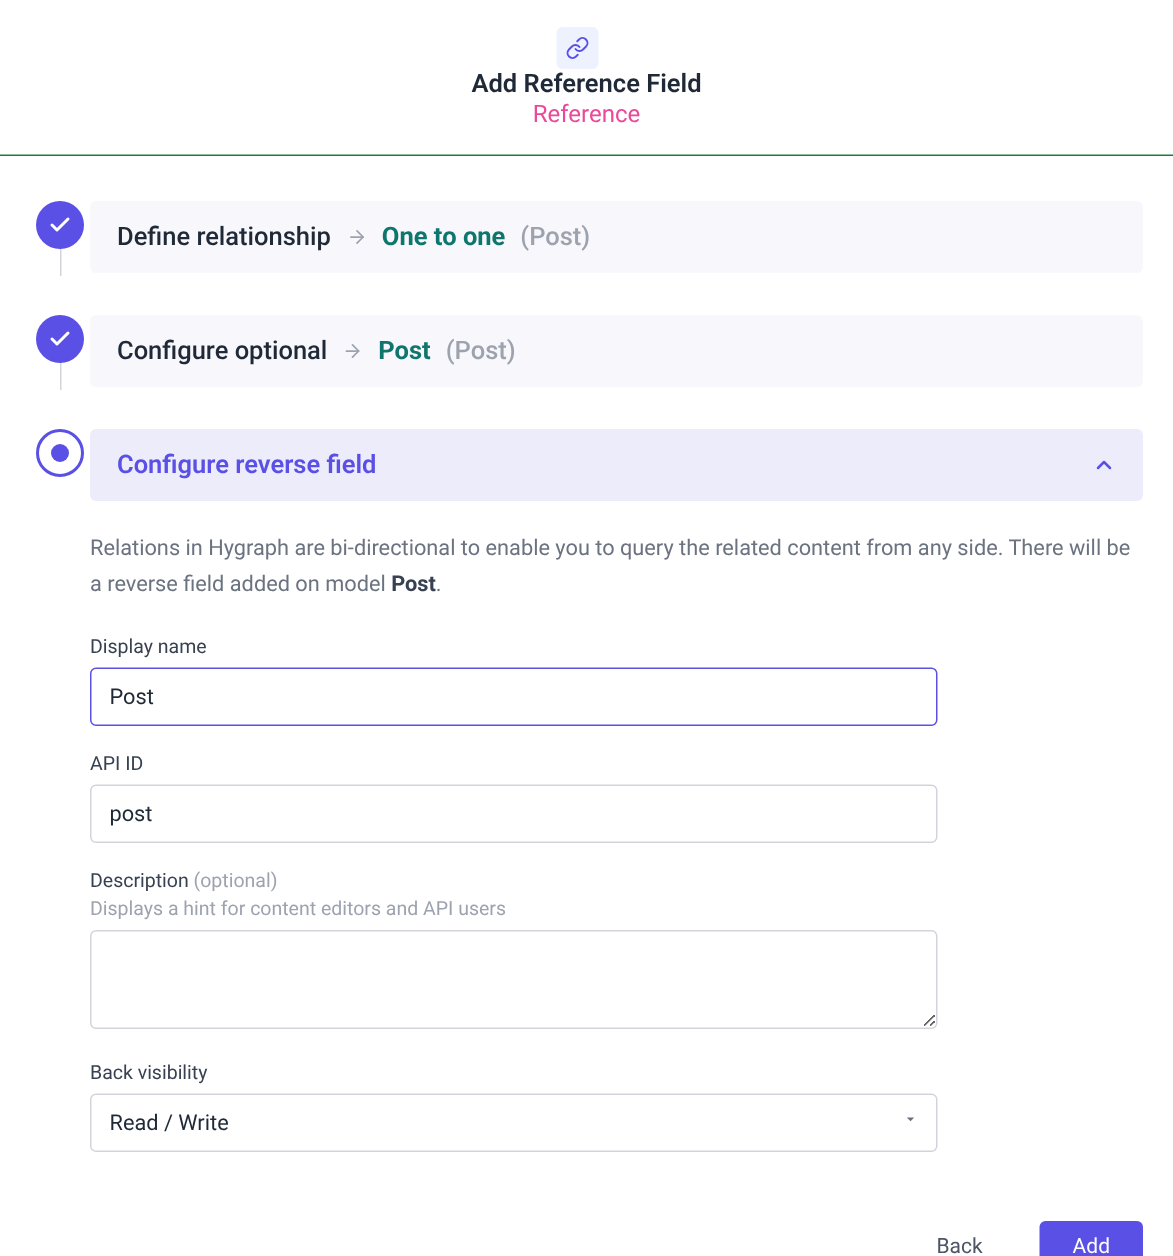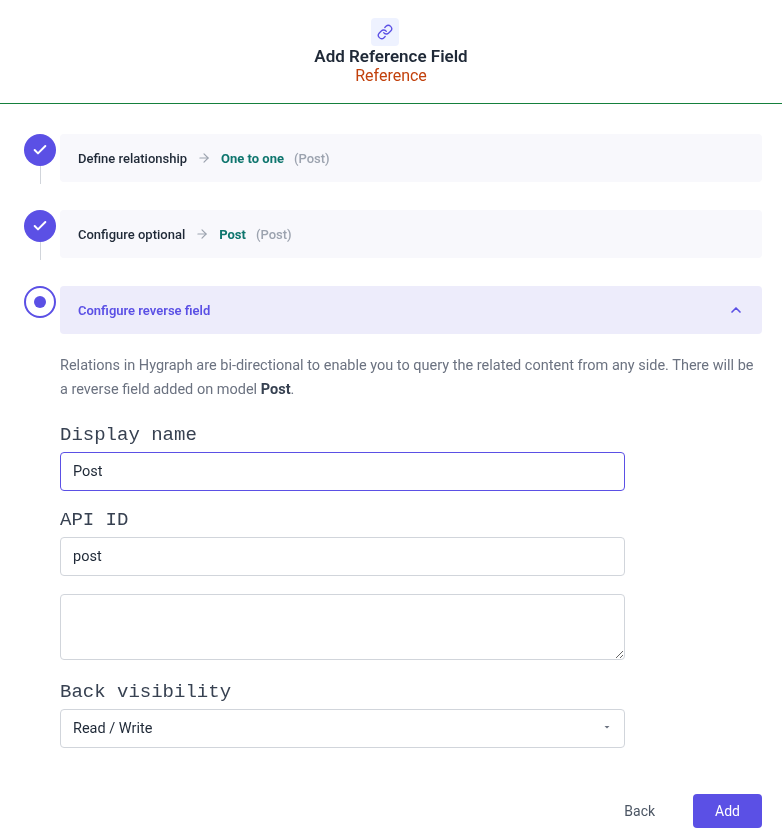--- a/index.html
+++ b/index.html
@@ -31,21 +31,21 @@
   }
   .header-icon-box svg { width: 16px; height: 16px; }
   .header-title {
     font-size: 17px;
     font-weight: 600;
     color: #1f2937;
     flex: 1;
   }
   .header-type {
     font-size: 16px;
-    color: #c2410c;
+    color: #ec4899;
   }
 
   
   .modal-body {
     padding: 30px 20px 20px 20px;
   }
 
   .steps-wrap {
     position: relative;
   }
@@ -100,21 +100,21 @@
     flex: 1;
     min-width: 0;
   }
   .step-header {
     background: #f8f8fc;
     border-radius: 4px;
     padding: 14px 18px;
     display: flex;
     align-items: center;
     gap: 10px;
-    font-size: 13px;
+    font-size: 17px;
     min-height: 48px;
   }
   .step-header.current-step {
     background: #edecfb;
   }
   .step-label { color: #1f2937; font-weight: 500; }
   .step-header.current-step .step-label {
     color: #5b50e5;
     font-weight: 600;
   }
@@ -139,24 +139,23 @@
     font-size: 14.5px;
     line-height: 1.65;
     color: #6b7280;
     margin-bottom: 22px;
   }
   .helper-text .bold-inline { color: #374151; font-weight: 700; }
 
   .form-group { margin-bottom: 18px; max-width: 565px; }
   .form-label {
     display: block;
-    font-size: 19px;
+    font-size: 13px;
     color: #374151;
     margin-bottom: 6px;
-    font-family: Liberation Mono, monospace;
   }
   .form-label .optional { color: #9ca3af; }
   .form-sublabel {
     font-size: 13px;
     color: #9ca3af;
     margin-bottom: 6px;
     margin-top: -2px;
   }
   .form-input, .form-textarea, .form-select {
     width: 100%;
@@ -312,20 +311,25 @@
             <label class="form-label">Display name</label>
             <input class="form-input focused" type="text" value="Post" style="">
           </div>
 
           <div class="form-group">
             <label class="form-label">API ID</label>
             <input class="form-input" type="text" value="post" style="">
           </div>
 
           <div class="form-group">
+            <label class="form-label">
+              <span>Description</span>
+              <span class="optional">(optional)</span>
+            </label>
+            <div class="form-sublabel">Displays a hint for content editors and API users</div>
             <textarea class="form-textarea" style=""></textarea>
           </div>
 
           <div class="form-group">
             <label class="form-label">Back visibility</label>
             <div class="select-wrap">
               <select class="form-select">
                 <option>Read / Write</option>
               </select>
               <span class="select-caret">

